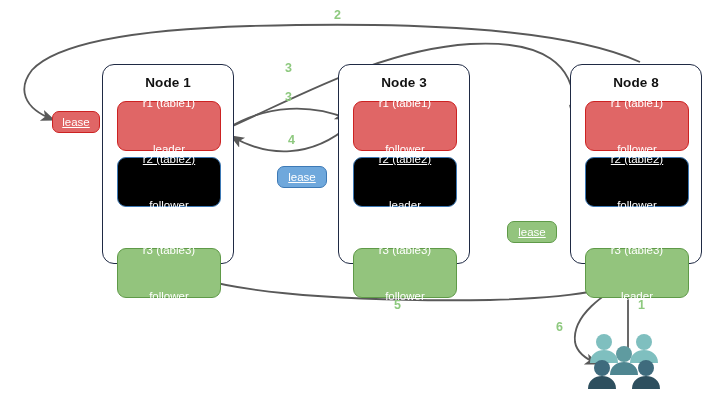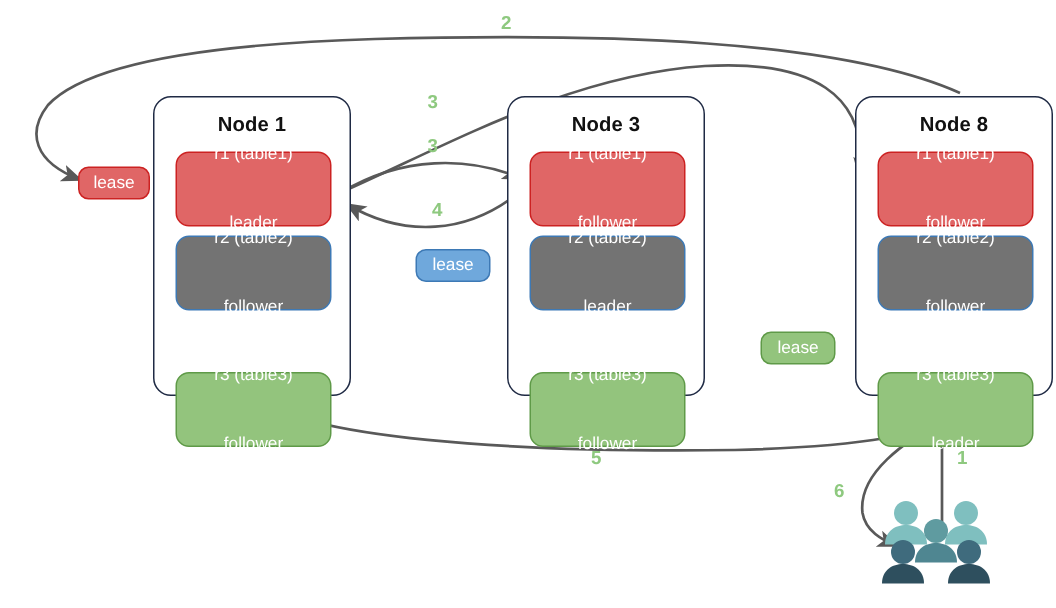--- a/index.html
+++ b/index.html
@@ -55,35 +55,36 @@
     color: #ffffff;
     font-size: 11.5px;
     line-height: 14px;
     text-align: center;
     border-width: 1.4px;
     border-style: solid;
     gap: 32px;
   }
   .replica .ln { display: block; white-space: nowrap; }
   .rep-red   { background: #e06666; border-color: #cc2222; }
-  .rep-blue  { background: #737373; border-color: #3d79b5; }
+  .rep-blue  { background: #000000; border-color: #3d79b5; text-decoration: underline; }
   .rep-green { background: #93c47d; border-color: #5f9a48; margin-top: 35px; }
 
   .lease {
     position: absolute;
     box-sizing: border-box;
     border-radius: 7px;
     display: flex;
     align-items: center;
     justify-content: center;
     color: #ffffff;
     font-size: 11.5px;
     border-width: 1.4px;
     border-style: solid;
     z-index: 4;
+    text-decoration: underline;
   }
   .lease-red   { background: #e06666; border-color: #cc2222; }
   .lease-blue  { background: #6fa8dc; border-color: #3d79b5; }
   .lease-green { background: #93c47d; border-color: #5f9a48; }
 
   .step-label {
     position: absolute;
     color: #8ec97f;
     font-weight: bold;
     font-size: 12.5px;

